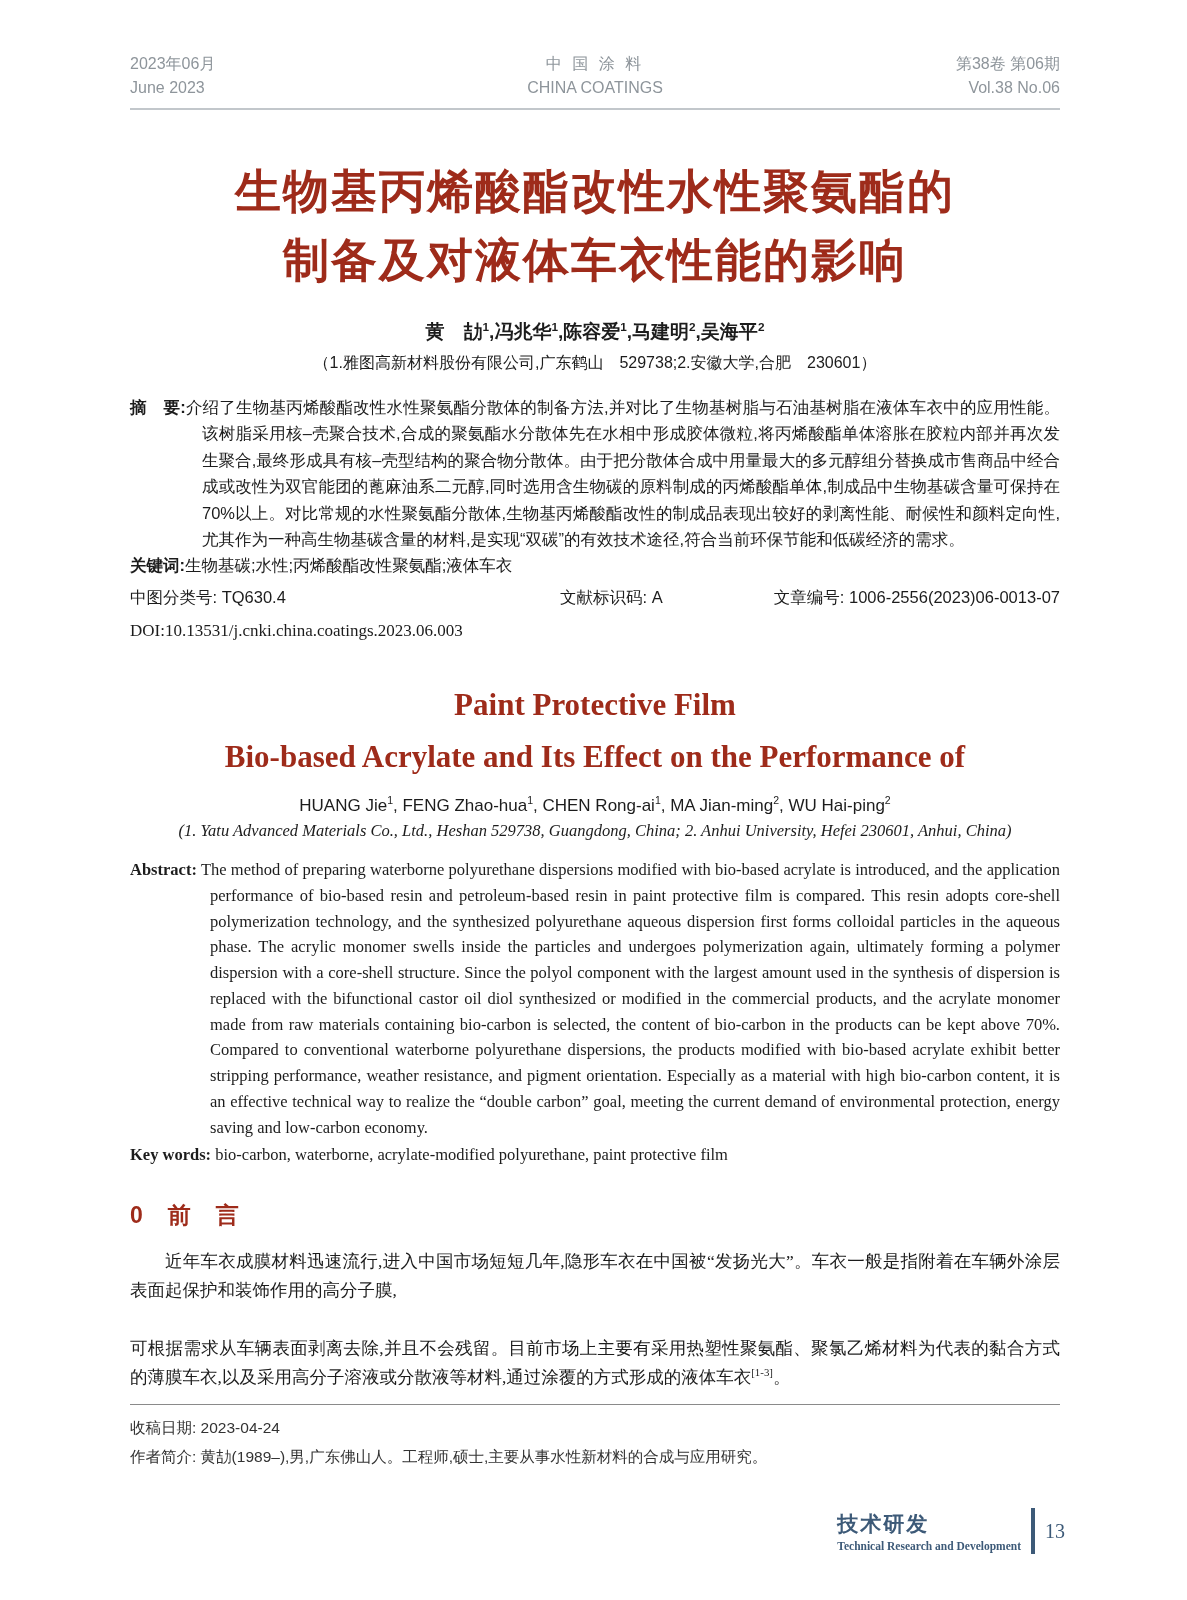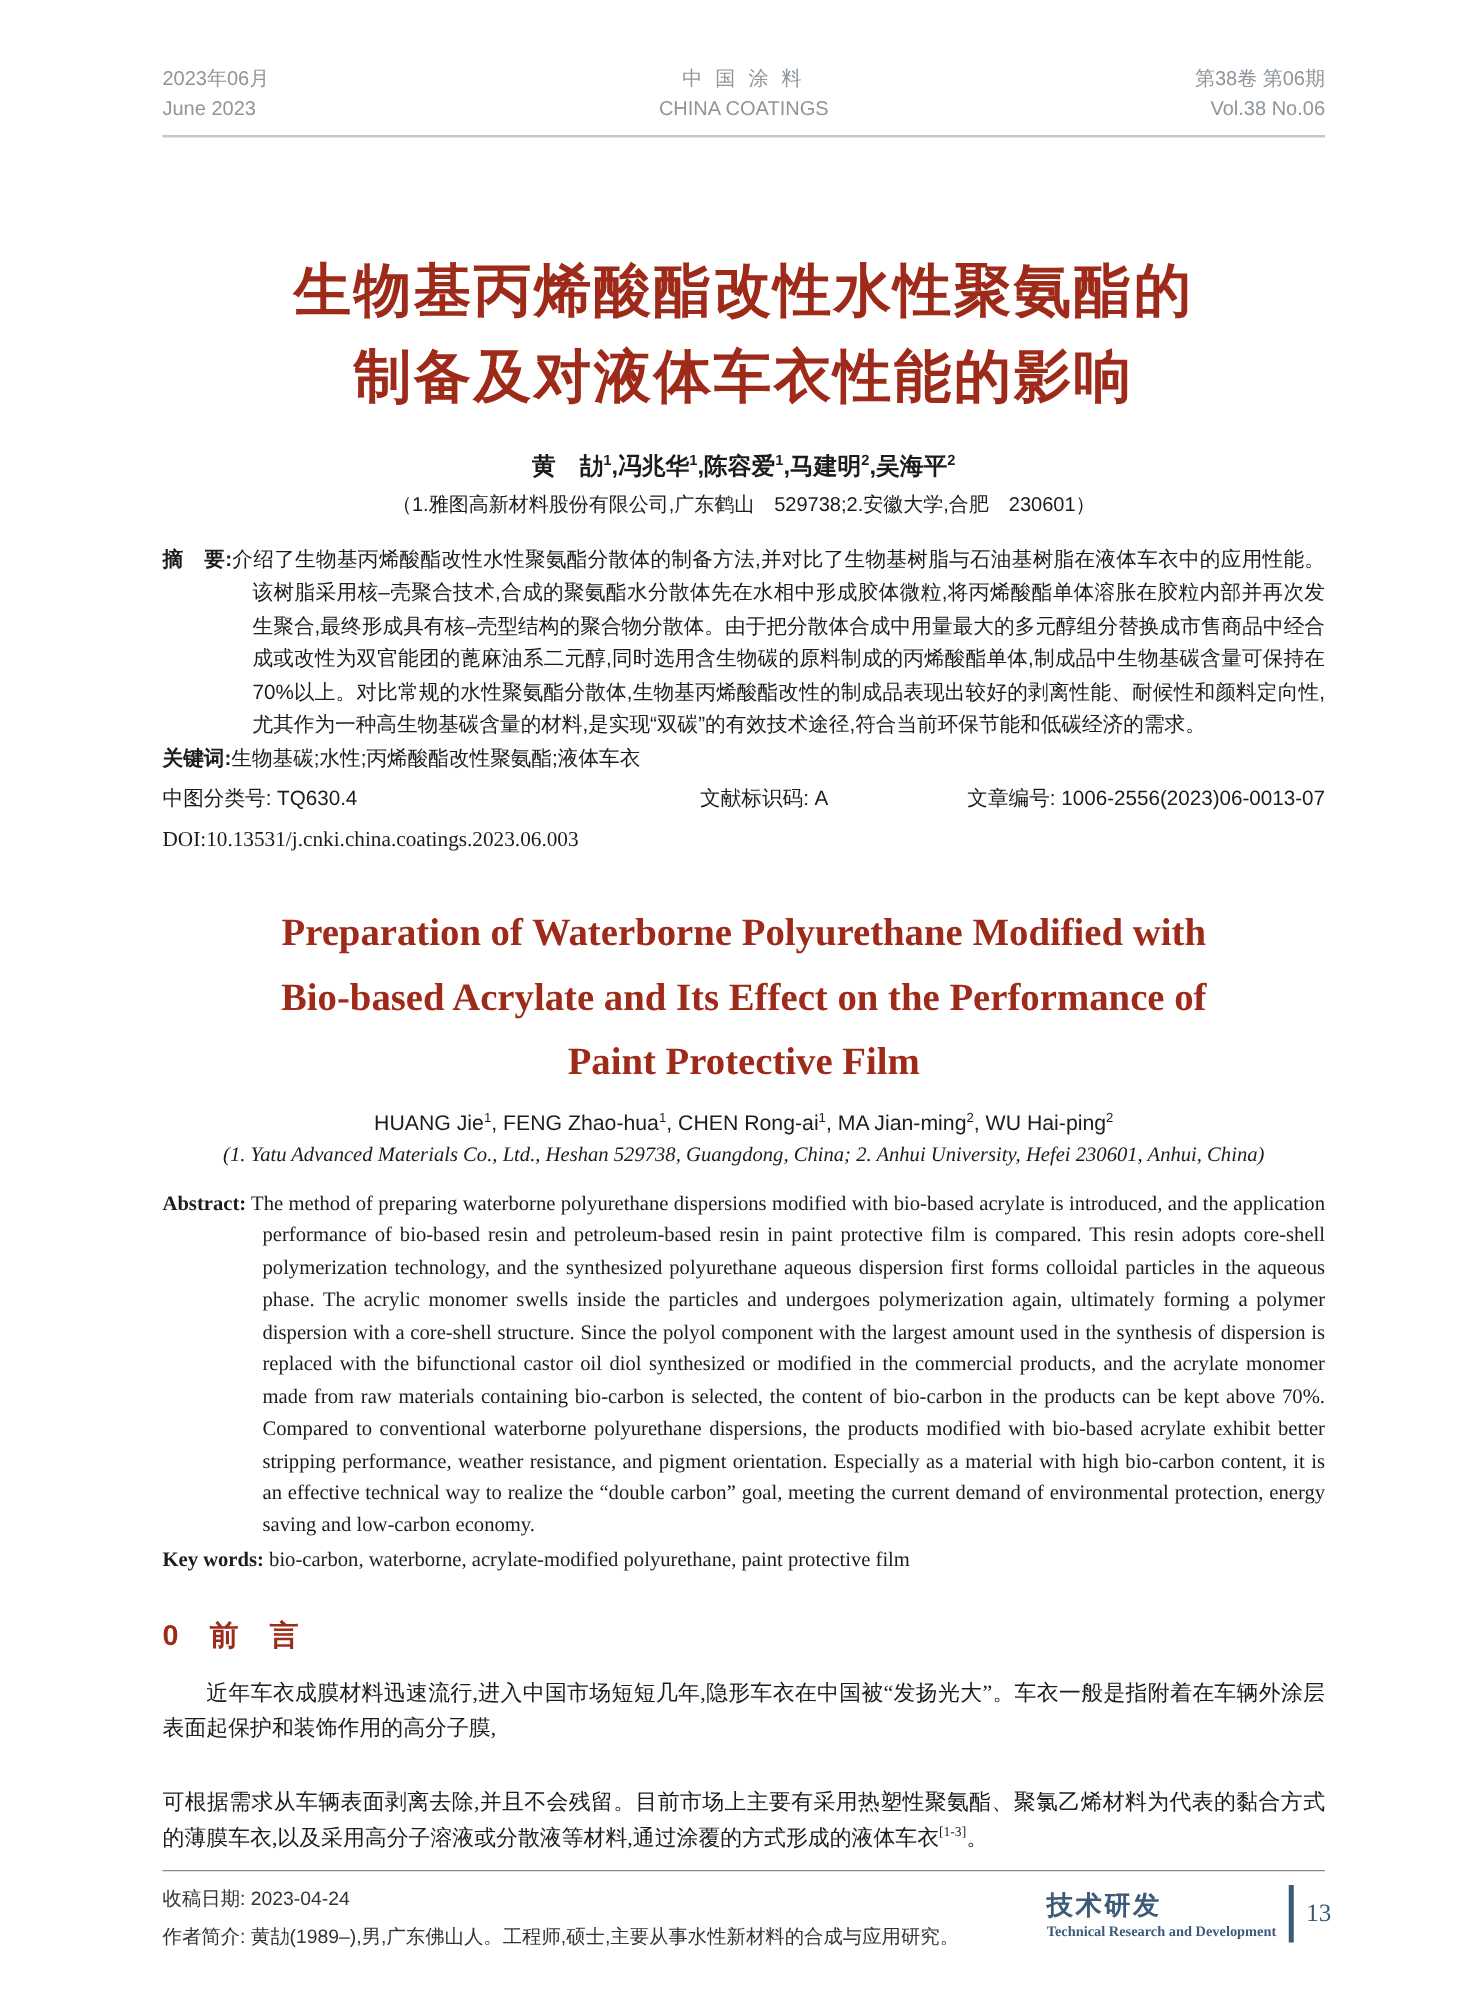--- a/index.html
+++ b/index.html
@@ -20,21 +20,21 @@
   
   .journal-header{display:flex;justify-content:space-between;align-items:flex-end;
     color:var(--hdr-gray);font-size:16px;line-height:1.5;}
   .journal-header .hcol{min-width:180px;}
   .jh-center{text-align:center;}
   .jh-right{text-align:right;}
   .jh-cn{letter-spacing:3px;}
   .header-rule{border:none;border-top:2px solid #c2c7cb;margin:8px 0 0 0;}
 
   
-  .title-cn{margin:88px 0 0 0;text-align:center;color:var(--red);
+  .title-cn{margin:47px 0 0 0;text-align:center;color:var(--red);
     font-size:46px;font-weight:bold;line-height:1.5;letter-spacing:2px;}
   .authors-cn{margin:24px 0 0 0;text-align:center;font-size:19px;font-weight:bold;}
   .affil-cn{margin:8px 0 0 0;text-align:center;font-size:16px;}
 
   
   .abstract-cn{margin:20px 0 0 0;font-size:16.5px;line-height:1.6;text-align:justify;
     padding-left:72px;text-indent:-72px;}
   .abstract-cn .lbl{font-weight:bold;}
   .keywords-cn{margin:3px 0 0 0;font-size:16.5px;}
   .keywords-cn .lbl{font-weight:bold;}
@@ -118,23 +118,22 @@
 
     <div class="class-row">
       <span class="c1">中图分类号: TQ630.4</span>
       <span class="c2">文献标识码: A</span>
       <span class="c3">文章编号: 1006-2556(2023)06-0013-07</span>
     </div>
 
     <p class="doi-line">DOI:10.13531/j.cnki.china.coatings.2023.06.003</p>
 
     <div class="title-en">
-      <div>Preparation of Waterborne Polyurethane Modified with</div>
+      <div>Paint Protective Film</div>
       <div>Bio-based Acrylate and Its Effect on the Performance of</div>
-      <div>Paint Protective Film</div>
     </div>
 
     <p class="authors-en"><span>HUANG Jie</span><span class="sup">1</span><span>, FENG Zhao-hua</span><span class="sup">1</span><span>, CHEN Rong-ai</span><span class="sup">1</span><span>, MA Jian-ming</span><span class="sup">2</span><span>, WU Hai-ping</span><span class="sup">2</span></p>
 
     <p class="affil-en">(1. Yatu Advanced Materials Co., Ltd., Heshan 529738, Guangdong, China; 2. Anhui University, Hefei 230601, Anhui, China)</p>
 
     <p class="abstract-en"><span class="lbl">Abstract:</span> <span>The method of preparing waterborne polyurethane dispersions modified with bio-based acrylate is introduced, and the application performance of bio-based resin and petroleum-based resin in paint protective film is compared. This resin adopts core-shell polymerization technology, and the synthesized polyurethane aqueous dispersion first forms colloidal particles in the aqueous phase. The acrylic monomer swells inside the particles and undergoes polymerization again, ultimately forming a polymer dispersion with a core-shell structure. Since the polyol component with the largest amount used in the synthesis of dispersion is replaced with the bifunctional castor oil diol synthesized or modified in the commercial products, and the acrylate monomer made from raw materials containing bio-carbon is selected, the content of bio-carbon in the products can be kept above 70%. Compared to conventional waterborne polyurethane dispersions, the products modified with bio-based acrylate exhibit better stripping performance, weather resistance, and pigment orientation. Especially as a material with high bio-carbon content, it is an effective technical way to realize the “double carbon” goal, meeting the current demand of environmental protection, energy saving and low-carbon economy.</span></p>
 
     <p class="keywords-en"><span class="lbl">Key words:</span> <span>bio-carbon, waterborne, acrylate-modified polyurethane, paint protective film</span></p>
 

